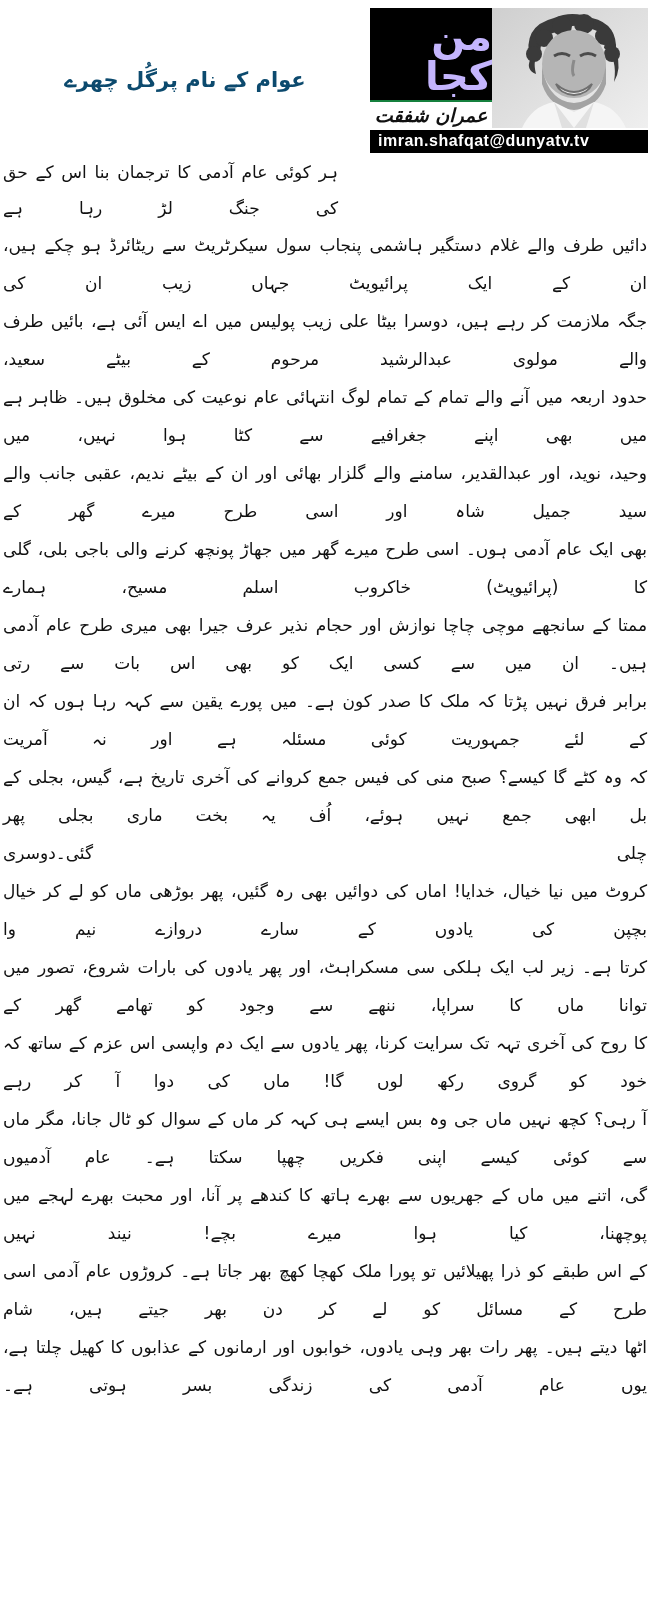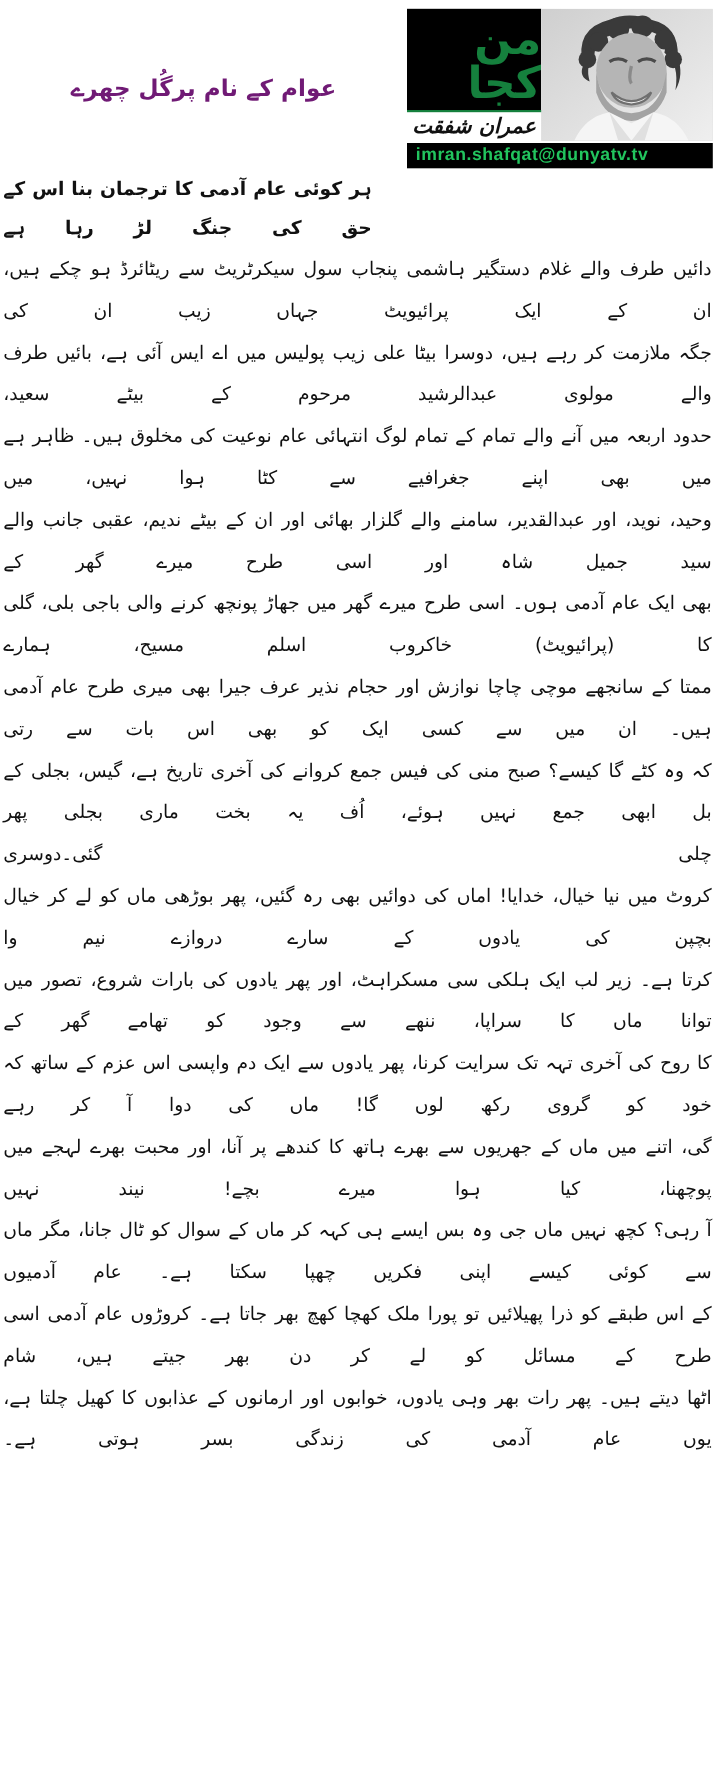--- a/index.html
+++ b/index.html
@@ -3,30 +3,30 @@
 <meta charset="utf-8">
 <style>
   html,body{margin:0;padding:0;background:#ffffff;}
   body{width:650px;font-family:"DejaVu Sans",sans-serif;color:#111;}
   .page{position:relative;width:650px;min-height:1606px;background:#fff;overflow:hidden;}
 
   
   .header{position:relative;height:152px;}
   .header-right{position:absolute;top:8px;right:2px;width:278px;}
   .header-grid{display:grid;grid-template-columns:122px 156px;grid-template-rows:92px 28px;}
-  .logo-box{grid-column:1;grid-row:1;background:#000;color:#15803d;display:flex;align-items:flex-end;justify-content:center;direction:rtl;}
+  .logo-box{grid-column:1;grid-row:1;background:#000;color:#c4b5fd;display:flex;align-items:flex-end;justify-content:center;direction:rtl;}
   .logo-box .logo-text{font-size:40px;font-weight:bold;line-height:1.0;padding-bottom:4px;letter-spacing:-1px;}
   .photo-box{grid-column:2;grid-row:1 / span 2;overflow:hidden;background:#e8e8e8;}
   .signature{grid-column:1;grid-row:2;border-top:2px solid #15803d;display:flex;align-items:center;justify-content:center;direction:rtl;font-size:19px;font-weight:bold;font-style:italic;}
-  .email-bar{margin-top:2px;background:#000;color:#22c55e;font-family:"Liberation Sans",sans-serif;font-weight:bold;font-size:16px;padding:2px 8px 3px 8px;letter-spacing:0.5px;}
-  .title{position:absolute;top:68px;left:30px;width:310px;text-align:center;direction:rtl;font-size:21px;font-weight:bold;color:#701a75;}
+  .email-bar{margin-top:2px;background:#000;color:#ffffff;font-family:"Liberation Sans",sans-serif;font-weight:bold;font-size:16px;padding:2px 8px 3px 8px;letter-spacing:0.5px;}
+  .title{position:absolute;top:68px;left:30px;width:310px;text-align:center;direction:rtl;font-size:21px;font-weight:bold;color:#0c4a6e;}
 
   
   .article{padding:2px 3px 10px 3px;}
-  .lead{direction:rtl;width:335px;font-weight:bold;font-size:17px;line-height:36px;text-align:justify;text-align-last:justify;}
+  .lead{direction:rtl;width:335px;font-weight:normal;font-size:17px;line-height:36px;text-align:justify;text-align-last:justify;}
   .line{direction:rtl;font-size:17px;line-height:38px;text-align:justify;text-align-last:justify;word-spacing:1px;}
   .line.split{display:flex;justify-content:space-between;}
 </style>
 </head>
 <body>
 
 <div class="page">
 
   <div class="header">
     <div class="title">عوام کے نام پرگُل چھرے</div>
@@ -77,28 +77,29 @@
 
   <div class="article">
     <div class="lead">ہر کوئی عام آدمی کا ترجمان بنا اس کے حق کی جنگ لڑ رہا ہے</div>
     <div>
         <div class="line">دائیں طرف والے غلام دستگیر ہاشمی پنجاب سول سیکرٹریٹ سے ریٹائرڈ ہو چکے ہیں، ان کے ایک پرائیویٹ جہاں زیب ان کی</div>
         <div class="line">جگہ ملازمت کر رہے ہیں، دوسرا بیٹا علی زیب پولیس میں اے ایس آئی ہے، بائیں طرف والے مولوی عبدالرشید مرحوم کے بیٹے سعید،</div>
         <div class="line">حدود اربعہ میں آنے والے تمام کے تمام لوگ انتہائی عام نوعیت کی مخلوق ہیں۔ ظاہر ہے میں بھی اپنے جغرافیے سے کٹا ہوا نہیں، میں</div>
         <div class="line">وحید، نوید، اور عبدالقدیر، سامنے والے گلزار بھائی اور ان کے بیٹے ندیم، عقبی جانب والے سید جمیل شاہ اور اسی طرح میرے گھر کے</div>
         <div class="line">بھی ایک عام آدمی ہوں۔ اسی طرح میرے گھر میں جھاڑ پونچھ کرنے والی باجی بلی، گلی کا (پرائیویٹ) خاکروب اسلم مسیح، ہمارے</div>
         <div class="line">ممتا کے سانجھے موچی چاچا نوازش اور حجام نذیر عرف جیرا بھی میری طرح عام آدمی ہیں۔ ان میں سے کسی ایک کو بھی اس بات سے رتی</div>
+        <div class="line">برابر فرق نہیں پڑتا کہ ملک کا صدر کون ہے۔ میں پورے یقین سے کہہ رہا ہوں کہ ان کے لئے جمہوریت کوئی مسئلہ ہے اور نہ آمریت</div>
         <div class="line">کہ وہ کٹے گا کیسے؟ صبح منی کی فیس جمع کروانے کی آخری تاریخ ہے، گیس، بجلی کے بل ابھی جمع نہیں ہوئے، اُف یہ بخت ماری بجلی پھر</div>
         <div class="line split">
           <span>چلی</span>
           <span>گئی۔دوسری</span>
         </div>
         <div class="line">کروٹ میں نیا خیال، خدایا! اماں کی دوائیں بھی رہ گئیں، پھر بوڑھی ماں کو لے کر خیال بچپن کی یادوں کے سارے دروازے نیم وا</div>
         <div class="line">کرتا ہے۔ زیر لب ایک ہلکی سی مسکراہٹ، اور پھر یادوں کی بارات شروع، تصور میں توانا ماں کا سراپا، ننھے سے وجود کو تھامے گھر کے</div>
         <div class="line">کا روح کی آخری تہہ تک سرایت کرنا، پھر یادوں سے ایک دم واپسی اس عزم کے ساتھ کہ خود کو گروی رکھ لوں گا! ماں کی دوا آ کر رہے</div>
+        <div class="line">آ رہی؟ کچھ نہیں ماں جی وہ بس ایسے ہی کہہ کر ماں کے سوال کو ٹال جانا، مگر ماں سے کوئی کیسے اپنی فکریں چھپا سکتا ہے۔ عام آدمیوں</div>
         <div class="line">گی، اتنے میں ماں کے جھریوں سے بھرے ہاتھ کا کندھے پر آنا، اور محبت بھرے لہجے میں پوچھنا، کیا ہوا میرے بچے! نیند نہیں</div>
-        <div class="line">آ رہی؟ کچھ نہیں ماں جی وہ بس ایسے ہی کہہ کر ماں کے سوال کو ٹال جانا، مگر ماں سے کوئی کیسے اپنی فکریں چھپا سکتا ہے۔ عام آدمیوں</div>
         <div class="line">کے اس طبقے کو ذرا پھیلائیں تو پورا ملک کھچا کھچ بھر جاتا ہے۔ کروڑوں عام آدمی اسی طرح کے مسائل کو لے کر دن بھر جیتے ہیں، شام</div>
         <div class="line">اٹھا دیتے ہیں۔ پھر رات بھر وہی یادوں، خوابوں اور ارمانوں کے عذابوں کا کھیل چلتا ہے، یوں عام آدمی کی زندگی بسر ہوتی ہے۔</div>
       </div>
   </div>
 
 </div>
 
 </body></html>

